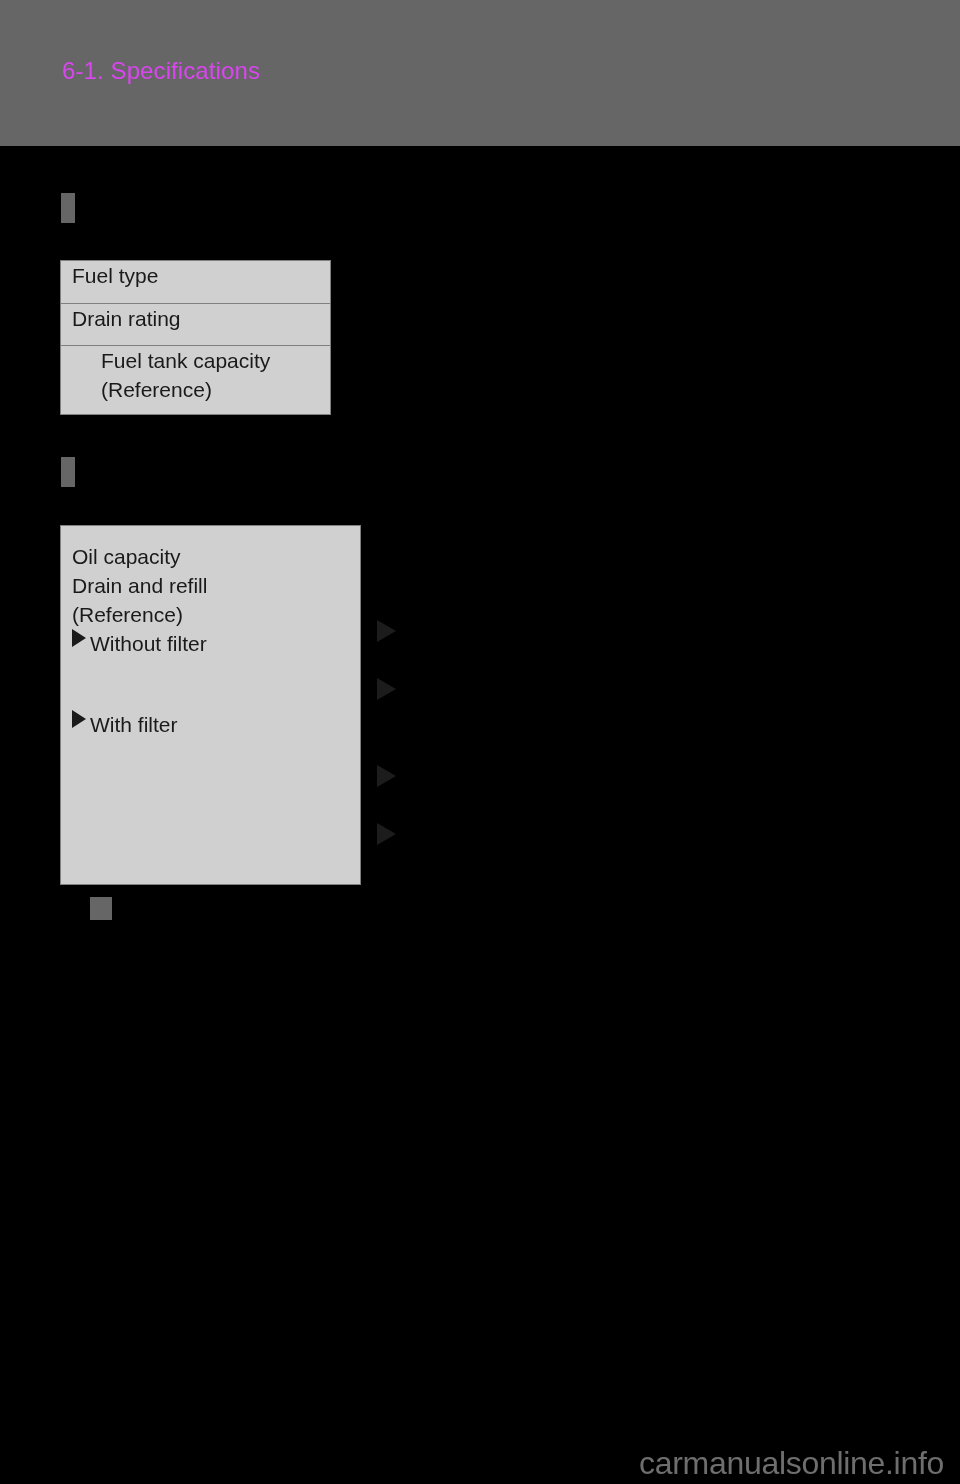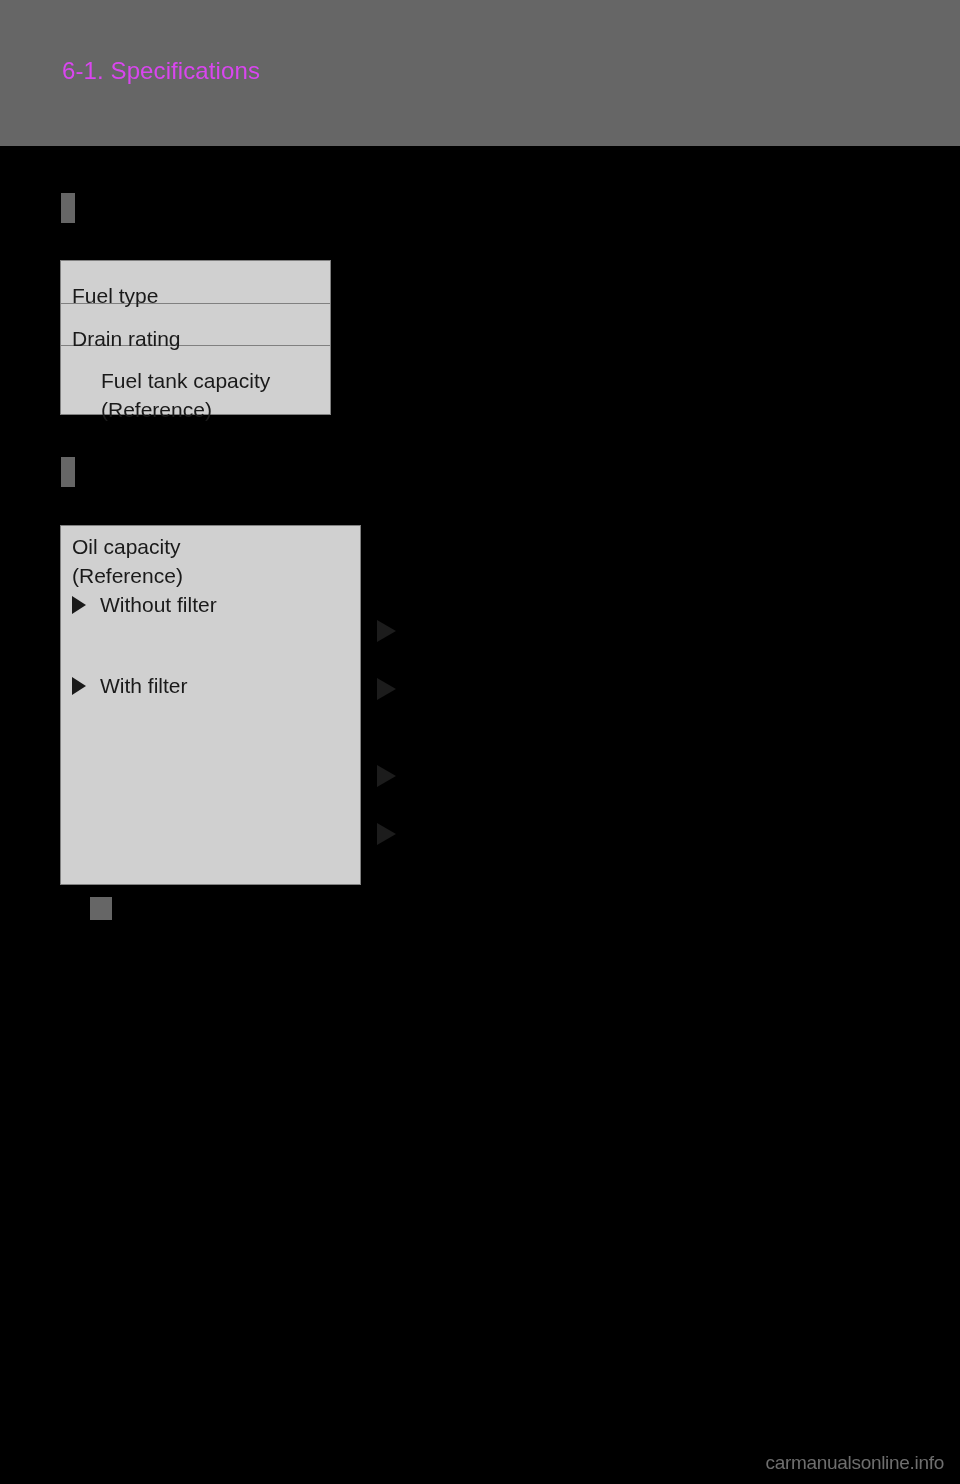--- a/index.html
+++ b/index.html
@@ -53,45 +53,44 @@
   
   .spec-table {
     position: absolute;
     background: #d0d0d0;
     border: 1px solid #808080;
     box-sizing: border-box;
   }
   .spec-row {
     box-sizing: border-box;
     border-bottom: 1px solid #808080;
-    padding: 20px 0 0 11px;
+    padding: 0 0 0 11px;
     color: #1a1a1a;
     font-size: 21px;
     line-height: 29px;
   }
   .spec-row:last-child { border-bottom: none; margin-left: 29px; }
 
   .row-h1 { height: 43px; }
   .row-h2 { height: 42px; }
   .row-h3 { height: 69px; }
 
   
   .oil-cell {
     box-sizing: border-box;
-    padding: 6px 0 0 11px;
+    padding: 16px 0 0 11px;
     color: #1a1a1a;
     font-size: 21px;
     line-height: 29px;
     height: 100%;
   }
   .oil-line { white-space: nowrap; }
   .sub-line {
     display: flex;
-    align-items: center;
-    gap: 14px;
+    gap: 4px;
     white-space: nowrap;
   }
   .sub-line.gap-top { margin-top: 52px; }
   .tri-inline {
     display: inline-block;
     width: 0;
     height: 0;
     border-left: 14px solid #1a1a1a;
     border-top: 9px solid transparent;
     border-bottom: 9px solid transparent;
@@ -106,21 +105,21 @@
     border-left: 19px solid #1c1c1c;
     border-top: 11px solid transparent;
     border-bottom: 11px solid transparent;
   }
 
   
   .watermark {
     position: absolute;
     right: 16px;
     bottom: 6px;
-    font-size: 19px;
+    font-size: 32px;
     line-height: 30px;
     color: #6e6e6e;
     letter-spacing: -0.3px;
     white-space: nowrap;
   }
 </style>
 </head>
 <body>
 
 <div class="header-band"></div>
@@ -139,20 +138,21 @@
     <div>Fuel tank capacity</div>
     <div>(Reference)</div>
   </div>
 </div>
 
 <div class="section-marker" style="left:61px; top:457px;"></div>
 
 <div class="spec-table" style="left:60px; top:525px; width:301px; height:360px;">
   <div class="oil-cell">
     <div class="oil-line">Oil capacity</div>
+    <div class="oil-line">Drain and refill</div>
     <div class="oil-line">(Reference)</div>
 
     <div class="sub-line">
       <span class="tri-inline"></span>
       <span>Without filter</span>
     </div>
 
     <div class="sub-line gap-top">
       <span class="tri-inline"></span>
       <span>With filter</span>

